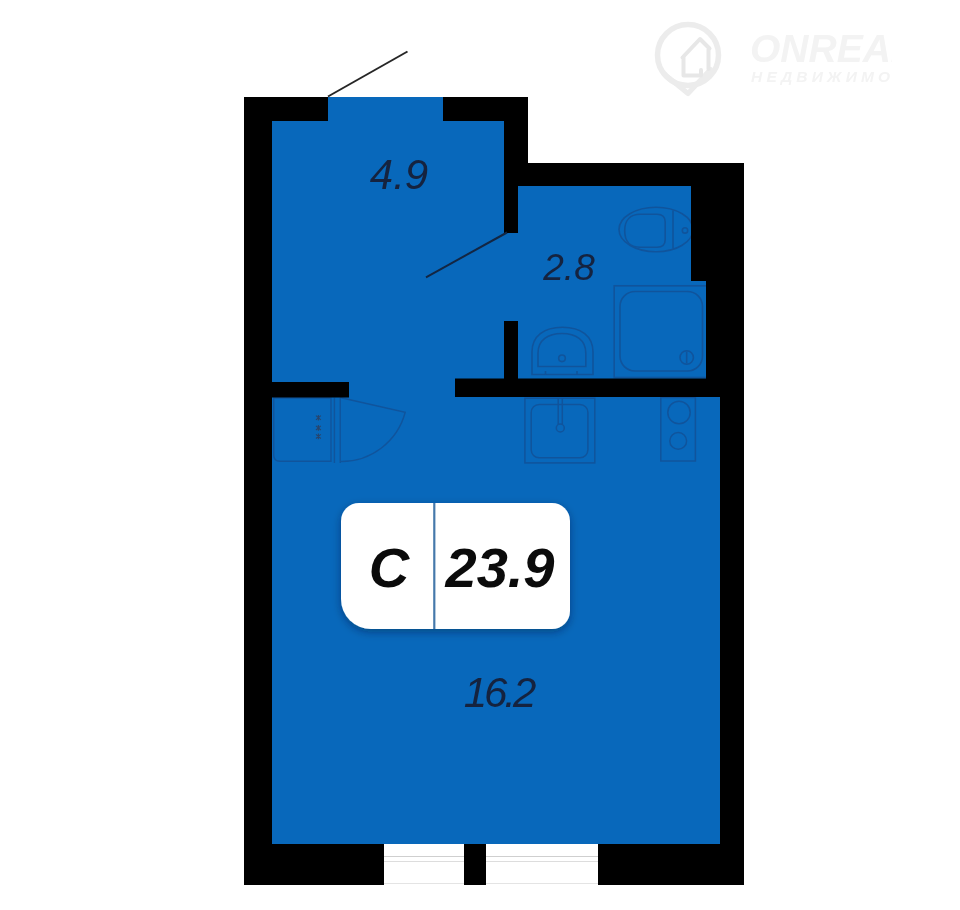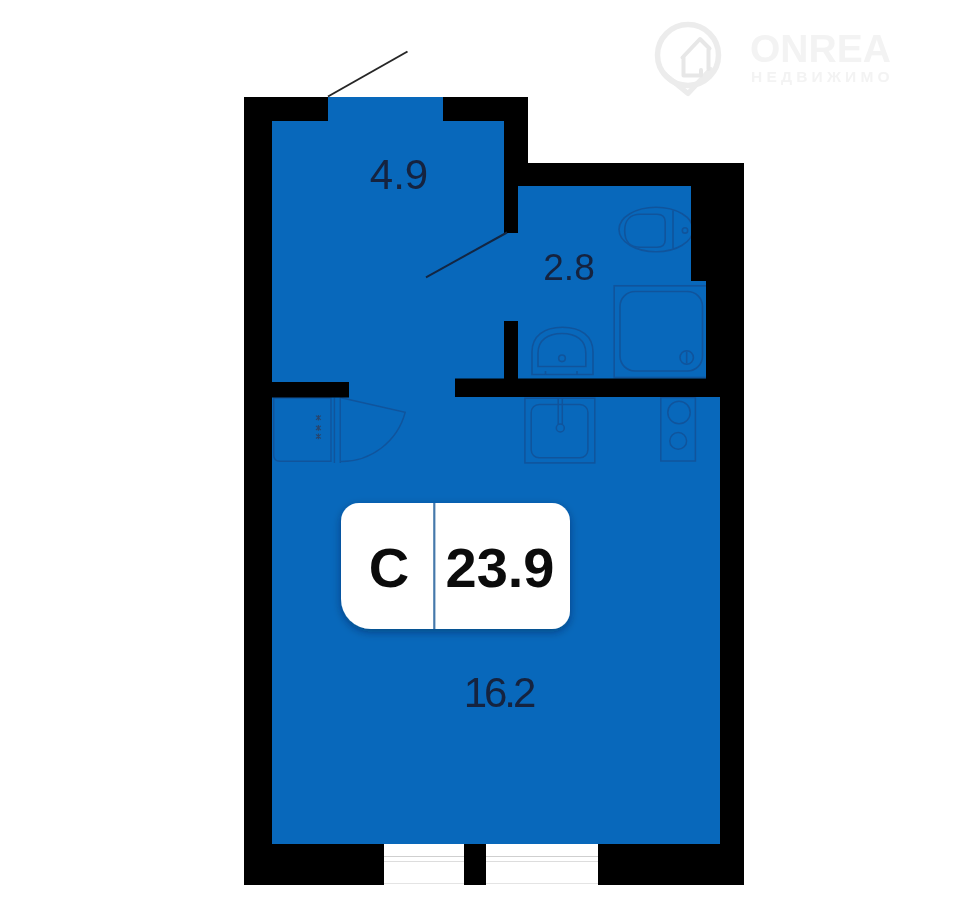--- a/index.html
+++ b/index.html
@@ -1,17 +1,17 @@
 <!DOCTYPE html>
 <html><head>
 <meta charset="utf-8">
 <style>
   html,body{margin:0;padding:0;background:#ffffff;}
   .page{position:relative;width:892px;height:910px;background:#ffffff;overflow:hidden;
-        font-family:"Liberation Sans", sans-serif;}
+        font-family:"Liberation Sans", sans-serif;font-style:italic;}
   svg{display:block;}
 </style>
 </head>
 <body>
 <div class="page">
 <svg width="960" height="910" viewBox="0 0 960 910" xmlns="http://www.w3.org/2000/svg">
 <defs>
   <filter id="cardshadow" x="-20%" y="-20%" width="140%" height="140%">
     <feDropShadow dx="0" dy="3" stdDeviation="4" flood-color="#00122e" flood-opacity="0.4"></feDropShadow>
   </filter>

